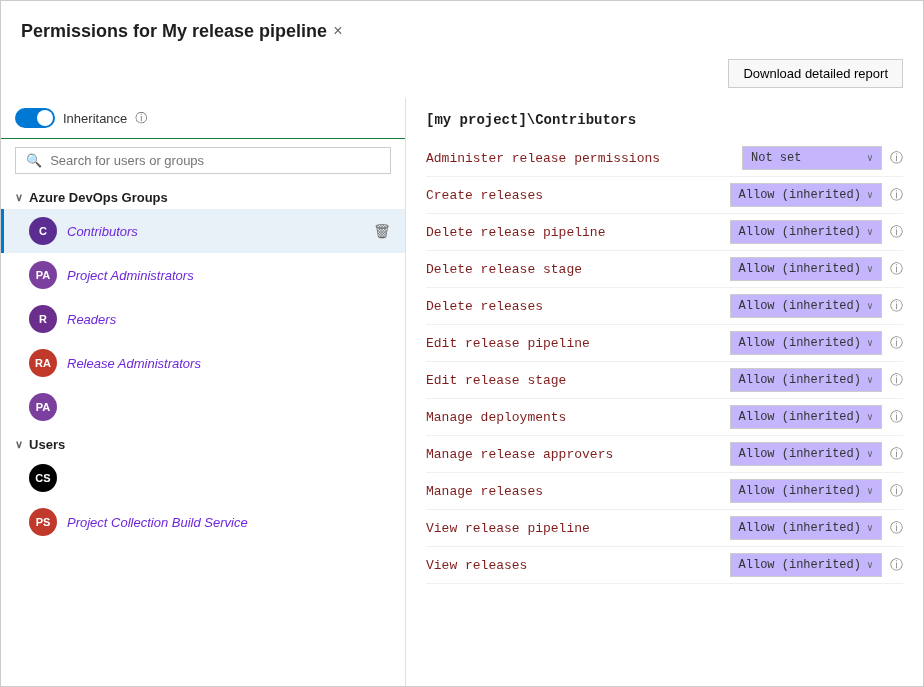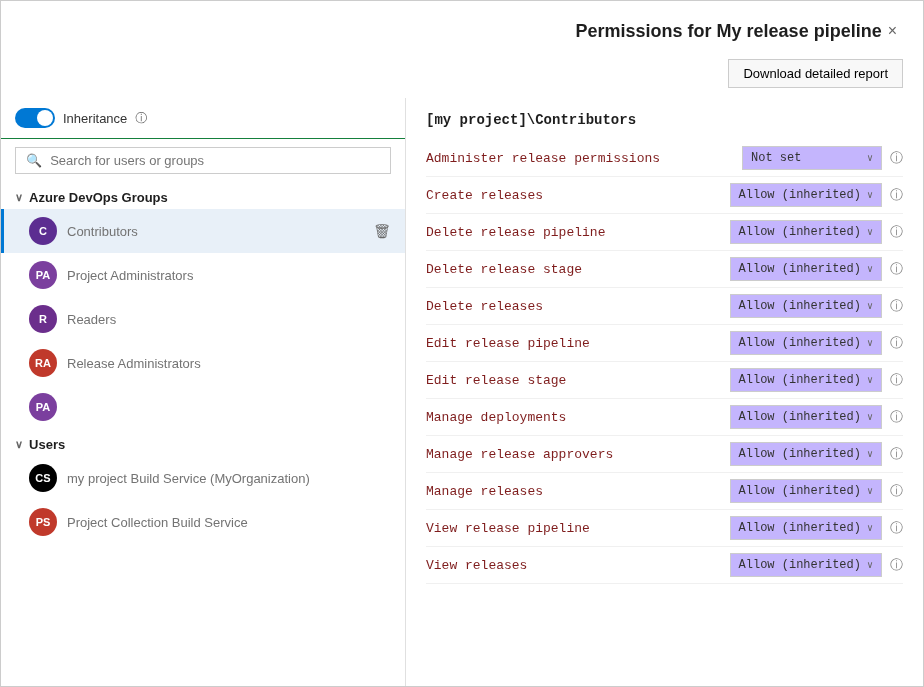--- a/index.html
+++ b/index.html
@@ -20,21 +20,21 @@
       position: relative;
       display: flex;
       flex-direction: column;
       border: 1px solid #ccc;
       box-shadow: 0 4px 20px rgba(0,0,0,0.15);
     }
 
     .dialog-header {
       display: flex;
       align-items: center;
-      justify-content: flex-end;
+      justify-content: flex-start;
       padding: 18px 20px 10px 20px;
       border-bottom: none;
     }
 
     .dialog-title {
       font-size: 18px;
       font-weight: 600;
       color: #1e1e1e;
     }
 
@@ -177,22 +177,23 @@
       justify-content: center;
       font-size: 11px;
       font-weight: 600;
       color: #fff;
       flex-shrink: 0;
       margin-right: 10px;
     }
 
     .group-name {
       font-size: 13px;
-      color: #737373;
-      flex: 1;
+      color: #6d28d9;
+      flex: 1;
+      font-style: italic;
     }
 
     .delete-icon {
       display: none;
       color: #666;
       font-size: 14px;
     }
     .group-item.selected .delete-icon { display: block; }
 
     
@@ -314,21 +315,20 @@
 
         </div>
 
         <div class="group-section-header">
           <span class="chevron">∨</span>
           <span>Users</span>
         </div>
 
         <div class="group-item">
           <div class="avatar" style="background:#000000;">CS</div>
-          <span class="group-name">my project Build Service (MyOrganization)</span>
 
         </div>
 
         <div class="group-item">
           <div class="avatar" style="background:#c0392b;">PS</div>
           <span class="group-name">Project Collection Build Service</span>
 
         </div>
 
       </div>

